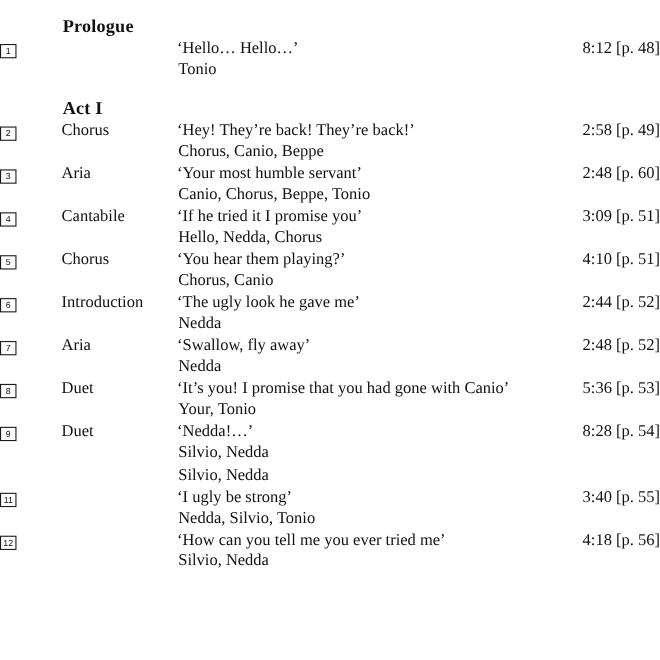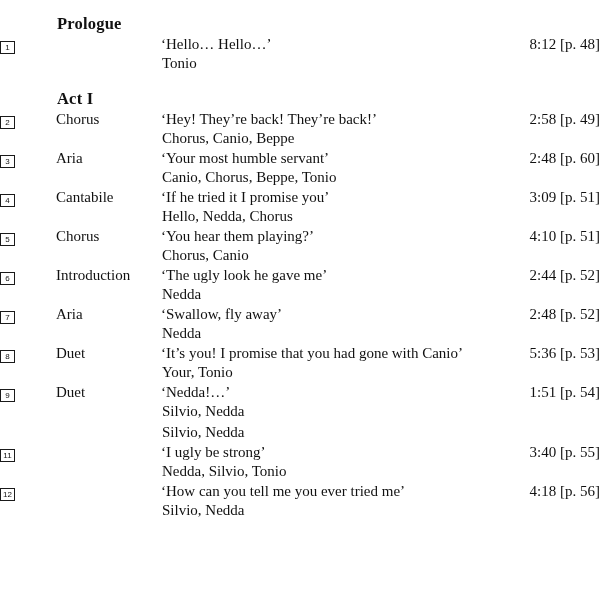--- a/index.html
+++ b/index.html
@@ -199,21 +199,21 @@
         <tr>
           <td></td>
           <td></td>
           <td class="perf">Your, Tonio</td>
           <td></td>
         </tr>
         <tr class="row">
           <td class="numcell"><span class="tracknum">9</span></td>
           <td class="typecell">Duet</td>
           <td class="titlecell">‘Nedda!…’</td>
-          <td class="timecell"><span>1:51</span> <span>[p. 54]</span></td>
+          <td class="timecell"><span>8:28</span> <span>[p. 54]</span></td>
         </tr>
         <tr>
           <td></td>
           <td></td>
           <td class="perf">Silvio, Nedda</td>
           <td></td>
         </tr>
         <tr>
           <td></td>
           <td></td>

